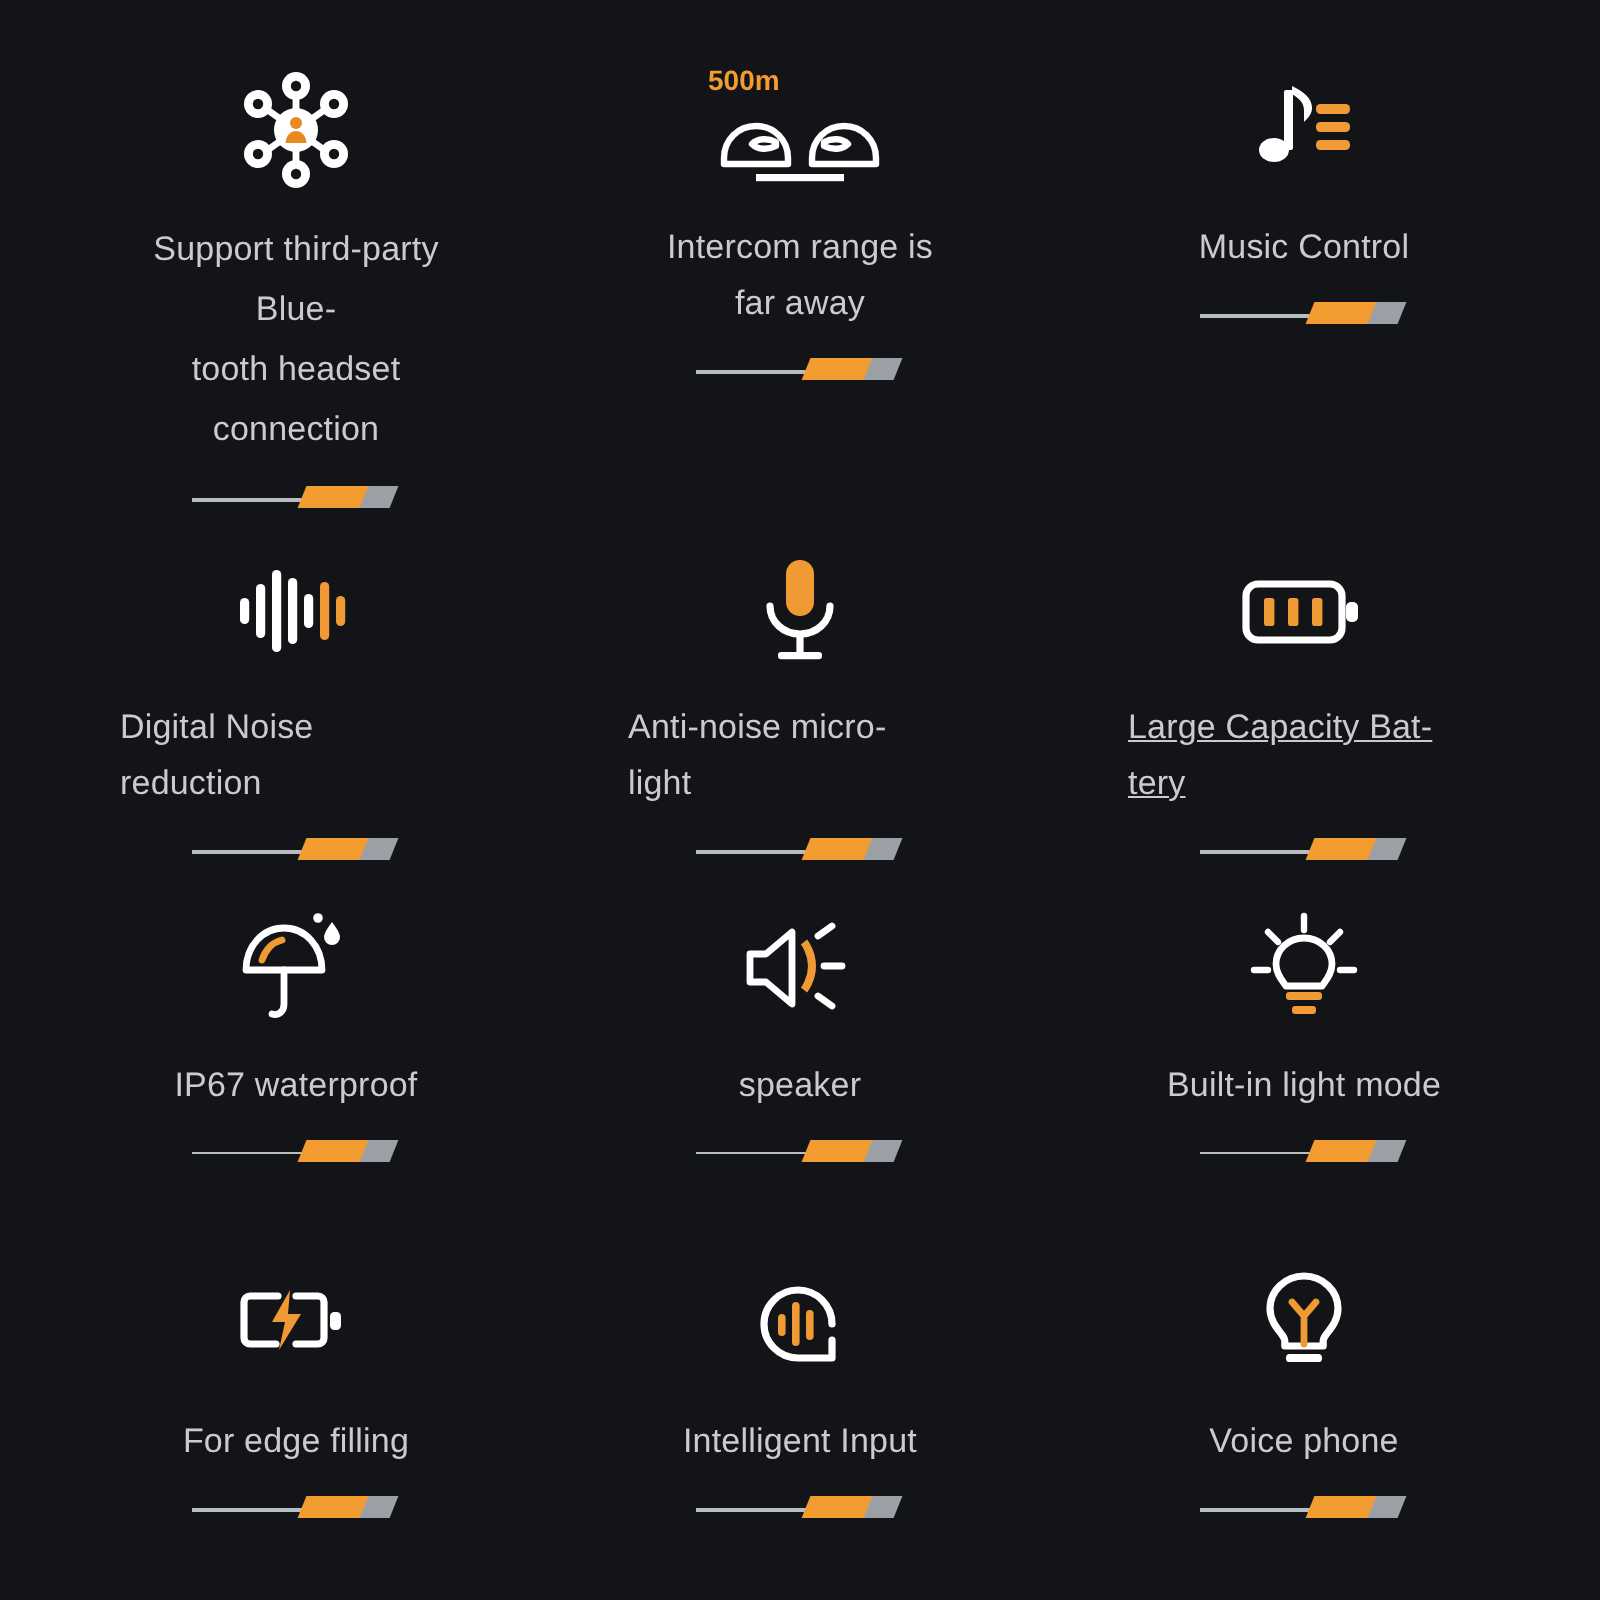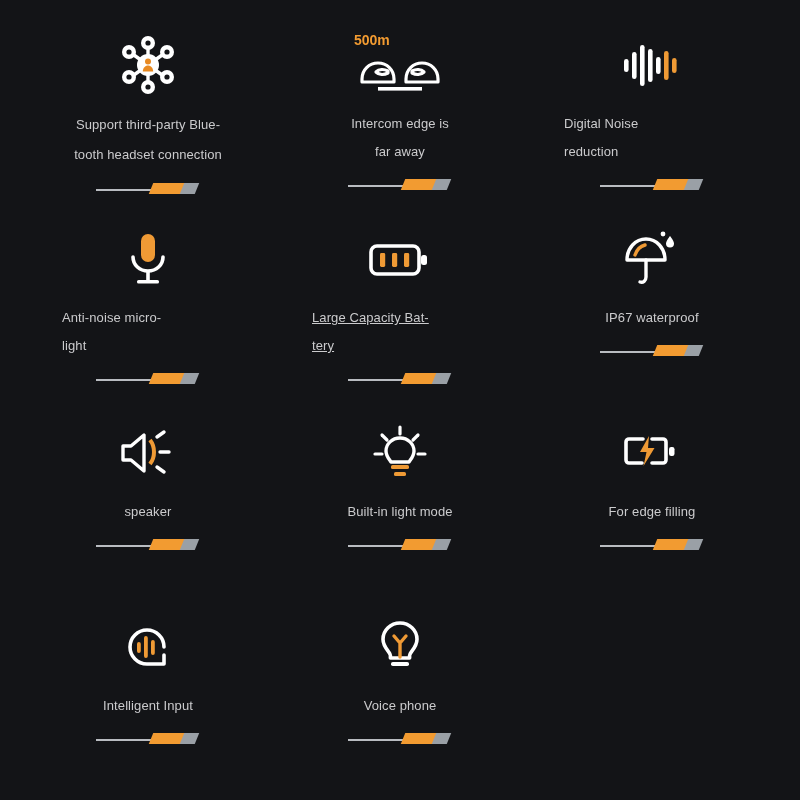--- a/index.html
+++ b/index.html
@@ -34,21 +34,21 @@
     height: 78px;
     display: flex;
     align-items: center;
     justify-content: center;
   }
   .icon-box svg { display: block; }
   .feature-label {
     margin-top: 6px;
     width: 168px;
     text-align: center;
-    font-size: 13px;
+    font-size: 17px;
     line-height: 28px;
     color: #cbcbcd;
     letter-spacing: 0.1px;
   }
   .divider {
     margin-top: 12px;
     width: 104px;
     height: 12px;
     position: relative;
   }
@@ -155,29 +155,51 @@
           <g fill="none" stroke="#ffffff" stroke-width="3.2" stroke-linejoin="round">
             <path d="M8 30c0-9 7-16 16-16s16 7 16 16v3H8z"></path>
             <path d="M34 22c-4-2-9-2-12 1 3 3 8 3 12 1z"></path>
             <path d="M84 30c0-9-7-16-16-16s-16 7-16 16v3h32z"></path>
             <path d="M58 22c4-2 9-2 12 1-3 3-8 3-12 1z"></path>
           </g>
           <rect x="24" y="38" width="44" height="3.6" fill="#ffffff"></rect>
         </svg>
       </div>
     </div>
-    <div class="feature-label" style="white-space: pre-line;">Intercom edge is
+    <div class="feature-label" style="white-space: pre-line;">Intercom range is
 far away</div>
     <div class="divider">
       <div class="track"></div>
       <div class="fill"></div>
       <div class="tail"></div>
     </div>
   </div>
 
+  <div class="feature-cell col-3">
+    <div class="icon-box">
+      <svg width="60" height="56" viewBox="0 0 60 56">
+        <g fill="#ffffff">
+          <path d="M24 6c6 3 10 6 10 11 0 3-2 5-4 7v-6c0-4-3-6-6-8z"></path>
+          <rect x="20" y="8" width="4.5" height="30" rx="1"></rect>
+          <ellipse cx="15" cy="38" rx="7.5" ry="6"></ellipse>
+        </g>
+        <g fill="#ef9a35">
+          <rect x="36" y="15" width="17" height="5" rx="2.2"></rect>
+          <rect x="36" y="24" width="17" height="5" rx="2.2"></rect>
+          <rect x="36" y="33" width="17" height="5" rx="2.2"></rect>
+        </g>
+      </svg>
+    </div>
+    <div class="feature-label">Music Control</div>
+    <div class="divider">
+      <div class="track"></div>
+      <div class="fill"></div>
+      <div class="tail"></div>
+    </div>
+  </div>
 
   <div class="feature-cell col-1 align-left">
     <div class="icon-box">
       <svg width="60" height="50" viewBox="0 0 60 50">
         <g fill="#ffffff">
           <rect x="2" y="19" width="4.6" height="13" rx="2.3"></rect>
           <rect x="10" y="12" width="4.6" height="27" rx="2.3"></rect>
           <rect x="18" y="5" width="4.6" height="41" rx="2.3"></rect>
           <rect x="26" y="9" width="4.6" height="33" rx="2.3"></rect>
           <rect x="34" y="17" width="4.6" height="17" rx="2.3"></rect>

